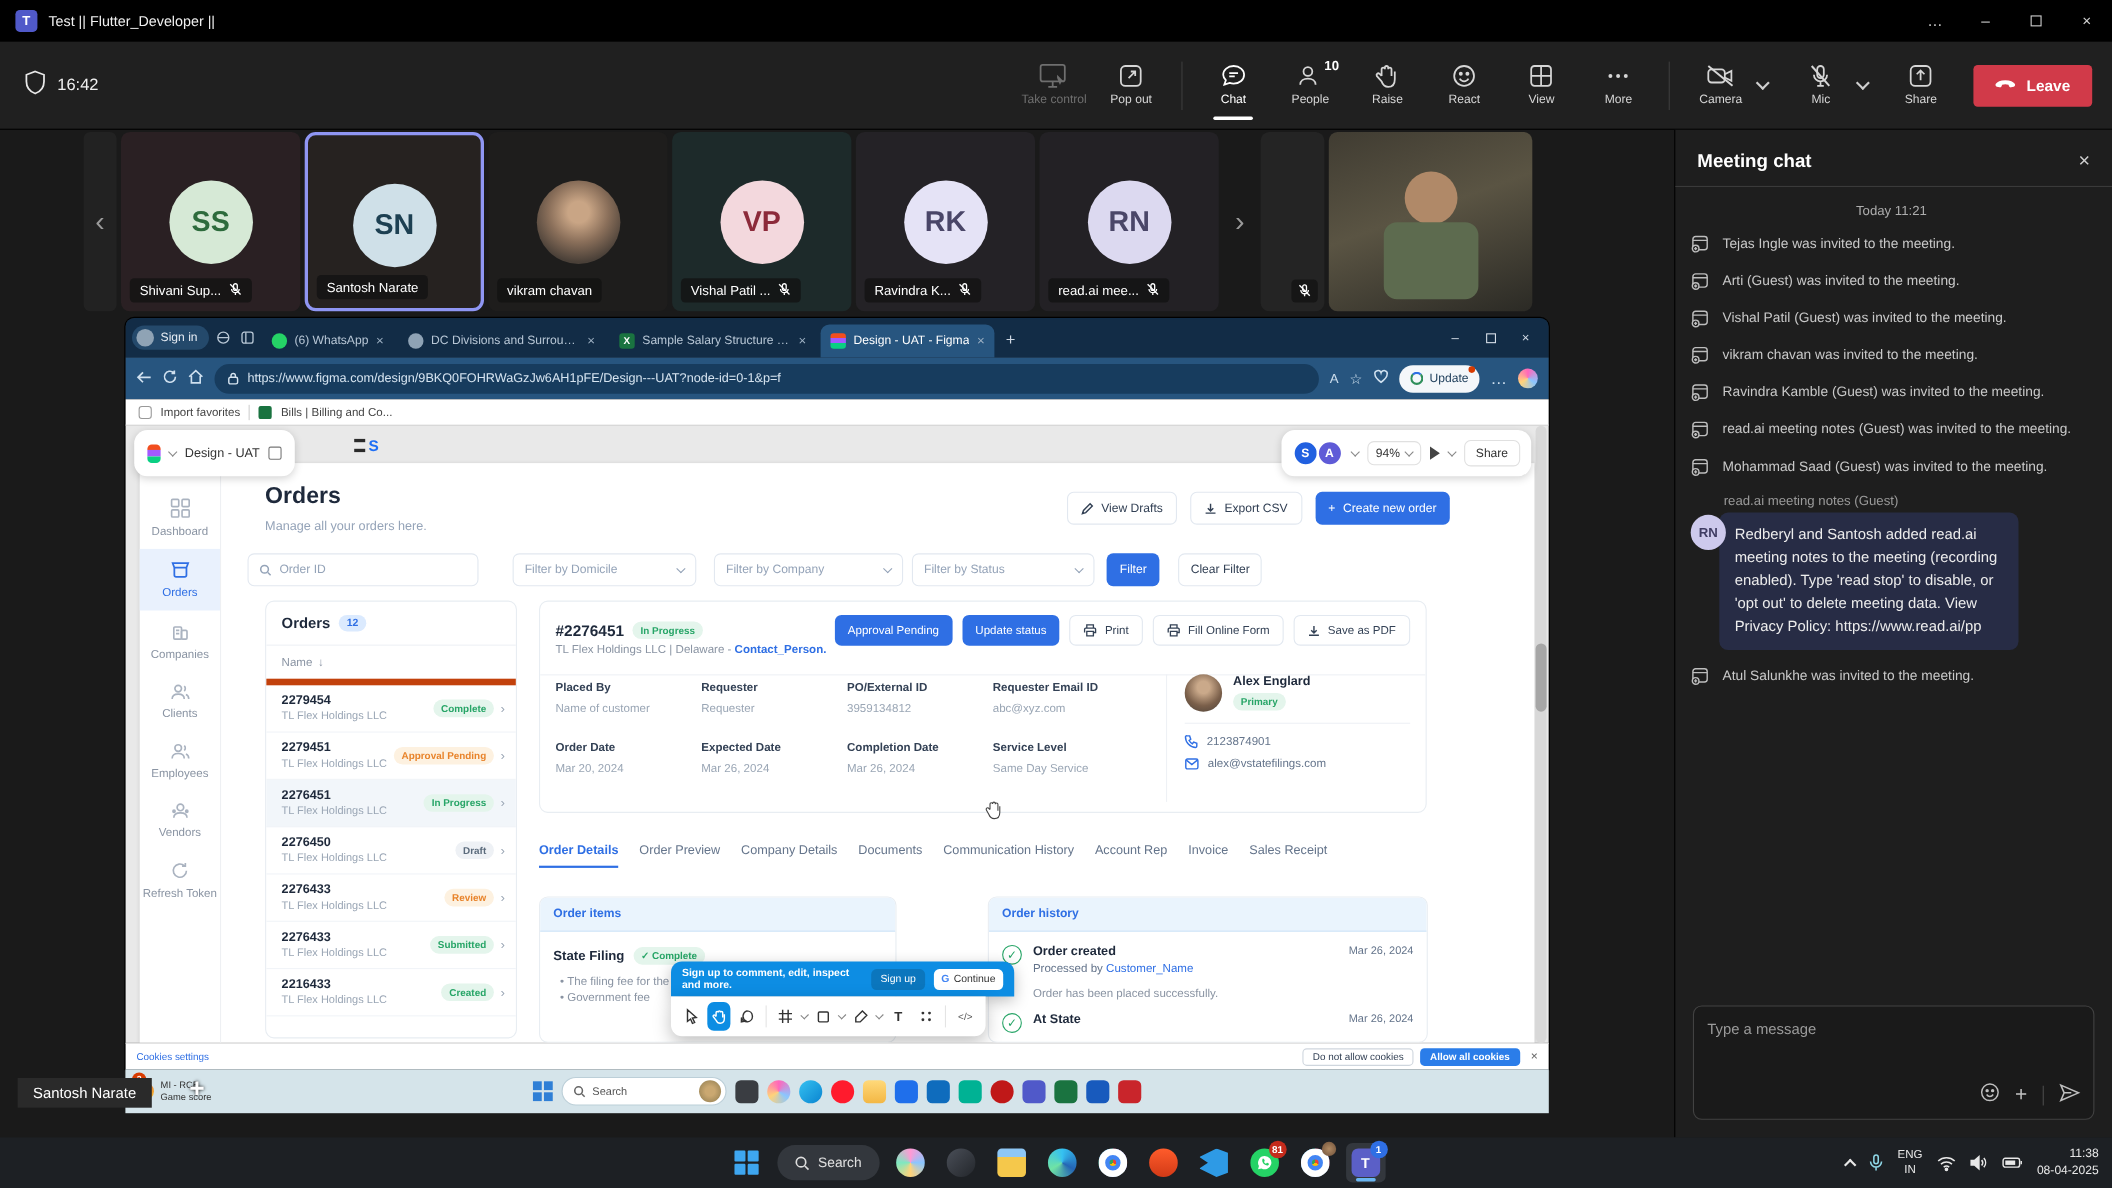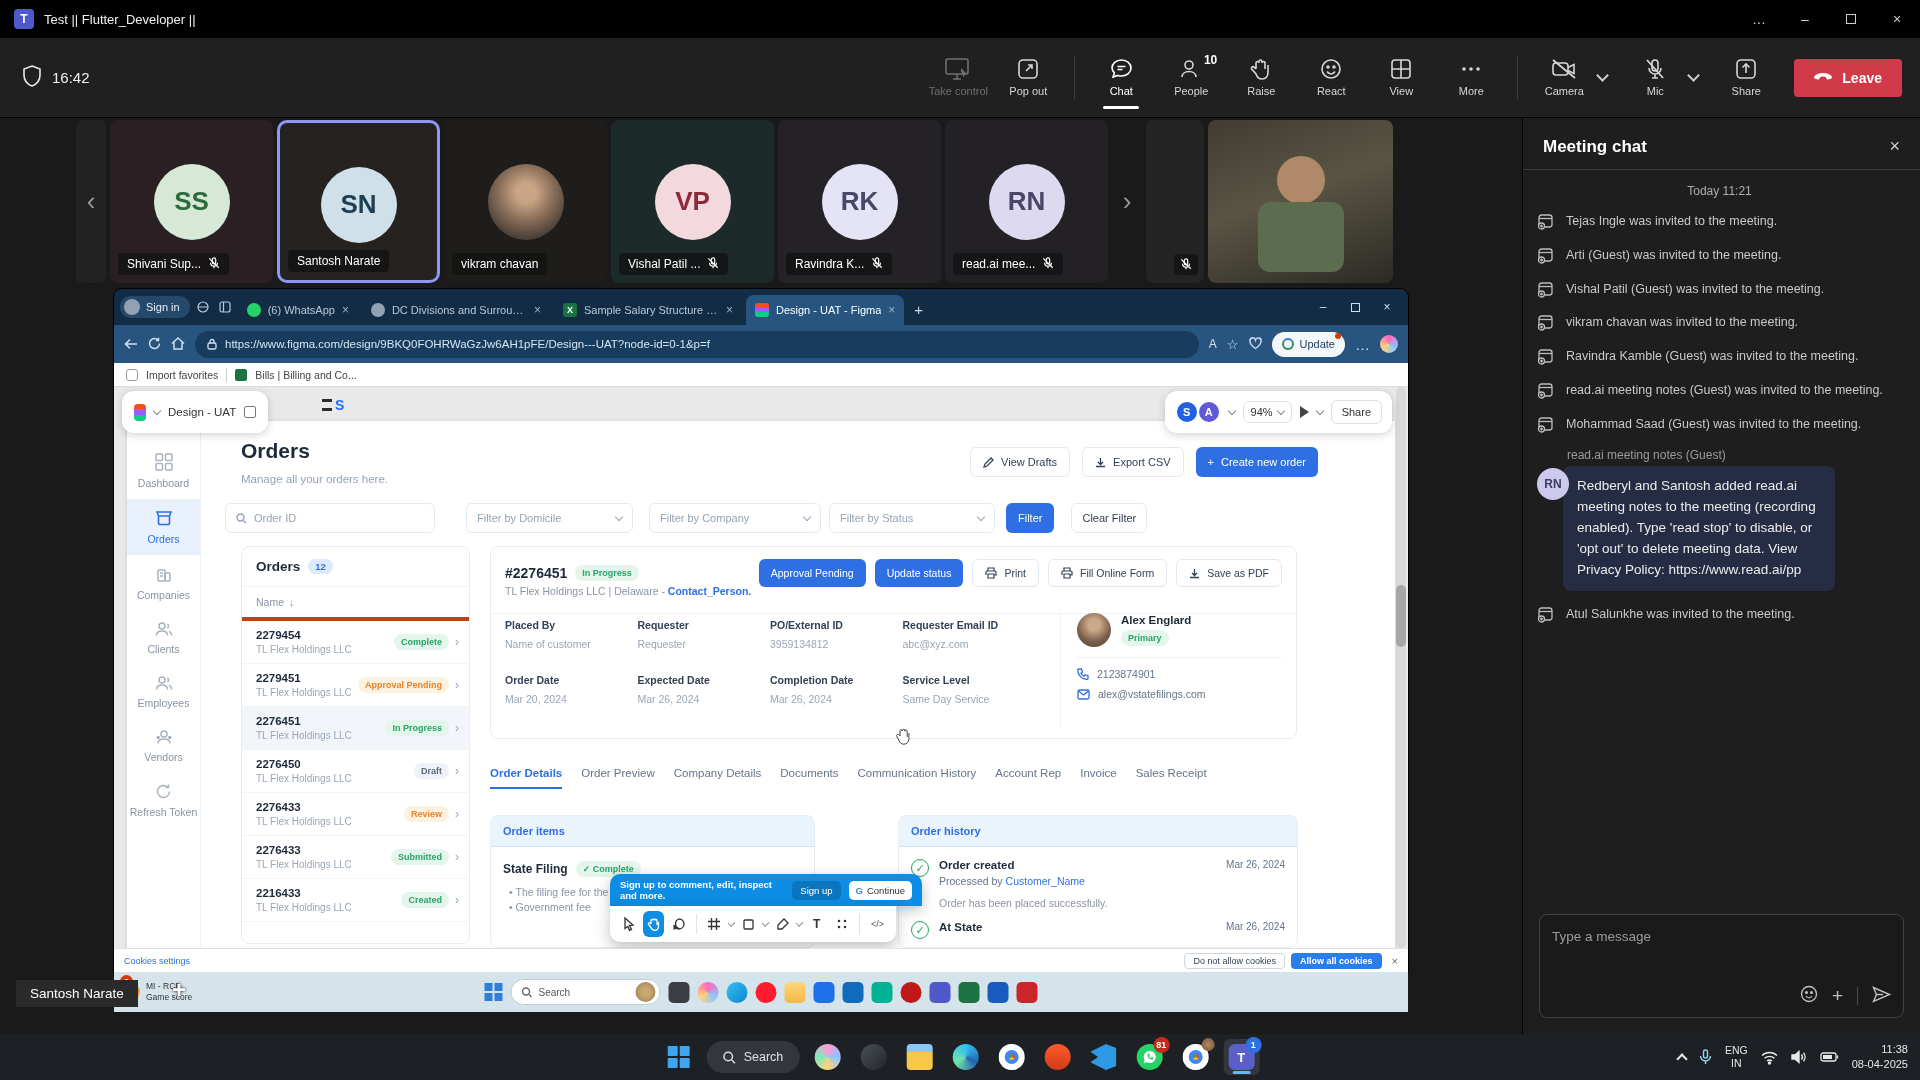--- a/index.html
+++ b/index.html
@@ -139,21 +139,21 @@
   .fdrop { height:30px; border:1px solid #e2e8f0; border-radius:6px; display:flex; align-items:center; justify-content:space-between; padding:0 10px; font-size:11px; color:#94a3b8; }
   .cds { width:6px; height:6px; border-right:1.5px solid #94a3b8; border-bottom:1.5px solid #94a3b8; transform:rotate(45deg); margin-bottom:2px; }
   .fbtn { height:30px; border-radius:6px; background:#2f6fe4; color:#fff; font-size:11px; padding:0 12px; display:flex; align-items:center; }
   .cbtn { height:30px; border-radius:6px; border:1px solid #e2e8f0; color:#334155; font-size:11px; padding:0 10px; display:flex; align-items:center; background:#fff; }
 
   .card { position:absolute; background:#fff; border:1px solid #e8edf2; border-radius:8px; overflow:hidden; }
   .olist { left:40px; top:125px; width:229px; height:398px; }
   .olist-head { padding:12px 14px; display:flex; align-items:center; gap:8px; border-bottom:1px solid #eef1f5; }
   .olist-title { font-size:13.5px; font-weight:bold; color:#1e293b; }
   .cnt-badge { background:#dbeafe; color:#2f6fe4; font-size:9.5px; font-weight:bold; border-radius:9px; padding:2px 7px; }
-  .namecol { padding:9px 14px; color:#8a94a3; font-size:10.5px; border-bottom:4px solid #c2410c; display:flex; gap:5px; align-items:center; }
+  .namecol { padding:9px 14px; color:#8a94a3; font-size:10.5px; border-bottom:6px solid #c2410c; display:flex; gap:5px; align-items:center; }
   .orow { padding:8px 10px 8px 14px; border-bottom:1px solid #f1f4f8; display:flex; align-items:center; }
   .orow.sel { background:#f2f6fa; }
   .orow .oid { font-size:11.5px; font-weight:bold; color:#1e293b; }
   .orow .ocmp { font-size:10px; color:#9aa6b5; margin-top:3px; }
   .orow .right { margin-left:auto; display:flex; align-items:center; gap:6px; }
   .bdg { font-size:9px; font-weight:bold; padding:3px 7px; border-radius:9px; white-space:nowrap; }
   .bdg.green { background:#e4f5ec; color:#27a567; }
   .bdg.orange { background:#fdf1e0; color:#e8832a; }
   .bdg.gray { background:#eef1f5; color:#5b6b7c; }
   .rowchev { color:#9aa6b5; font-size:12px; }

